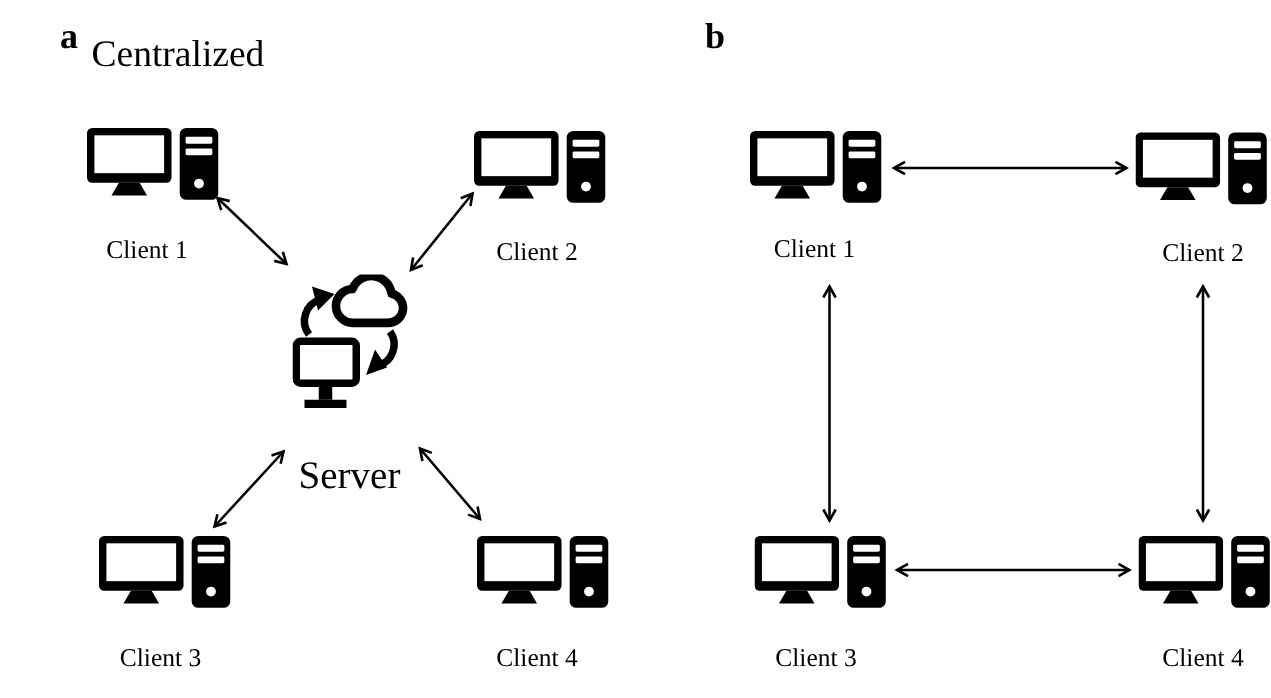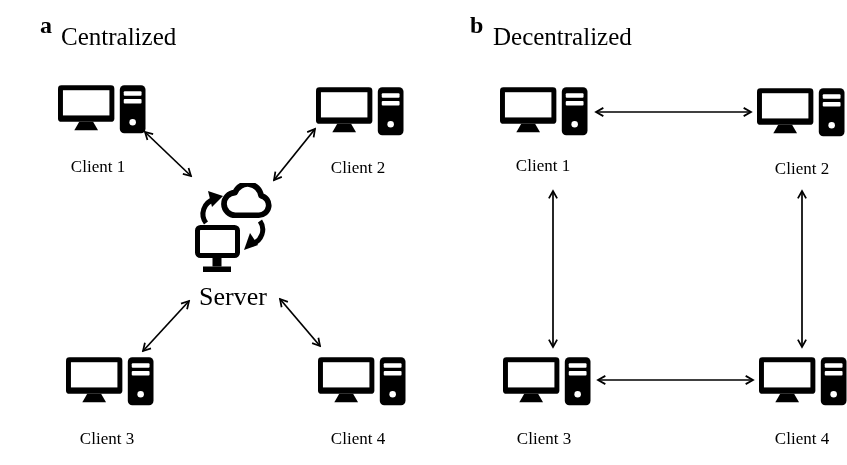--- a/index.html
+++ b/index.html
@@ -26,20 +26,21 @@
     font-size:17px;
     line-height:1;
     transform:translateX(-50%);
     white-space:nowrap;
   }
   .server-label{
     font-size:26px;
     line-height:1;
     transform:translateX(-50%);
     white-space:nowrap;
+    margin-top:20px;
   }
   svg{display:block;}
   #edges{position:absolute;left:0;top:0;pointer-events:none;}
 </style>
 </head>
 <body>
 
 <div id="figure">
 
   <svg width="0" height="0" style="position:absolute">
@@ -66,21 +67,20 @@
         <rect x="2.5" y="44.5" width="40" height="28" rx="3" fill="#fff" stroke="#000" stroke-width="5"></rect>
         <rect x="17.5" y="75" width="9" height="8.5" fill="#000"></rect>
         <rect x="8" y="83.5" width="28" height="5.5" fill="#000"></rect>
       </g>
     </defs>
   </svg>
 
   <div class="abs panel-letter" style="left:40px;top:13px">a</div>
   <div class="abs panel-title" style="left:61px;top:24px">Centralized</div>
   <div class="abs panel-letter" style="left:470px;top:13px">b</div>
-  <div class="abs panel-title" style="left:493px;top:24px">Decentralized</div>
 
   <svg class="abs" style="left:58px;top:85px" width="88" height="49" viewBox="0 0 89 49">
       <use href="#pc"></use>
     </svg>
   <svg class="abs" style="left:316px;top:87px" width="88" height="49" viewBox="0 0 89 49">
       <use href="#pc"></use>
     </svg>
   <svg class="abs" style="left:66px;top:357px" width="88" height="49" viewBox="0 0 89 49">
       <use href="#pc"></use>
     </svg>

